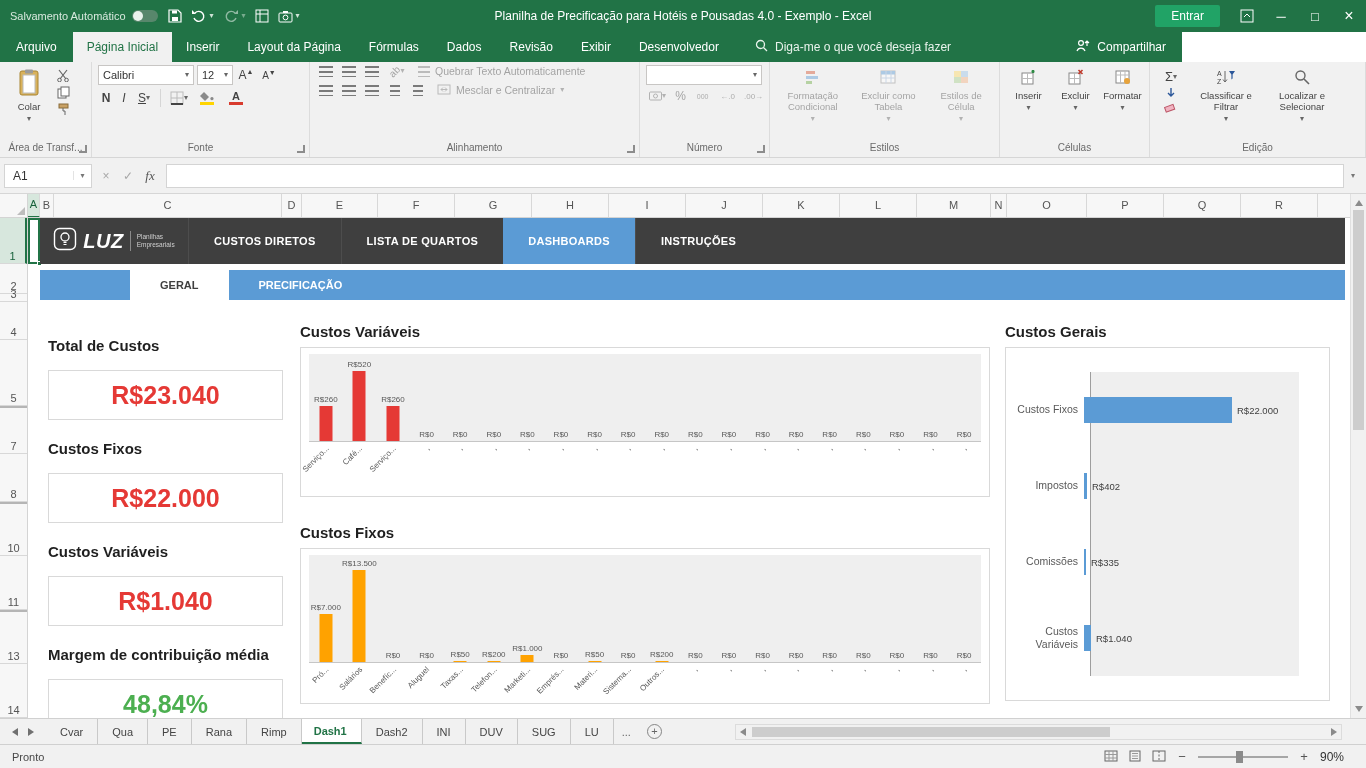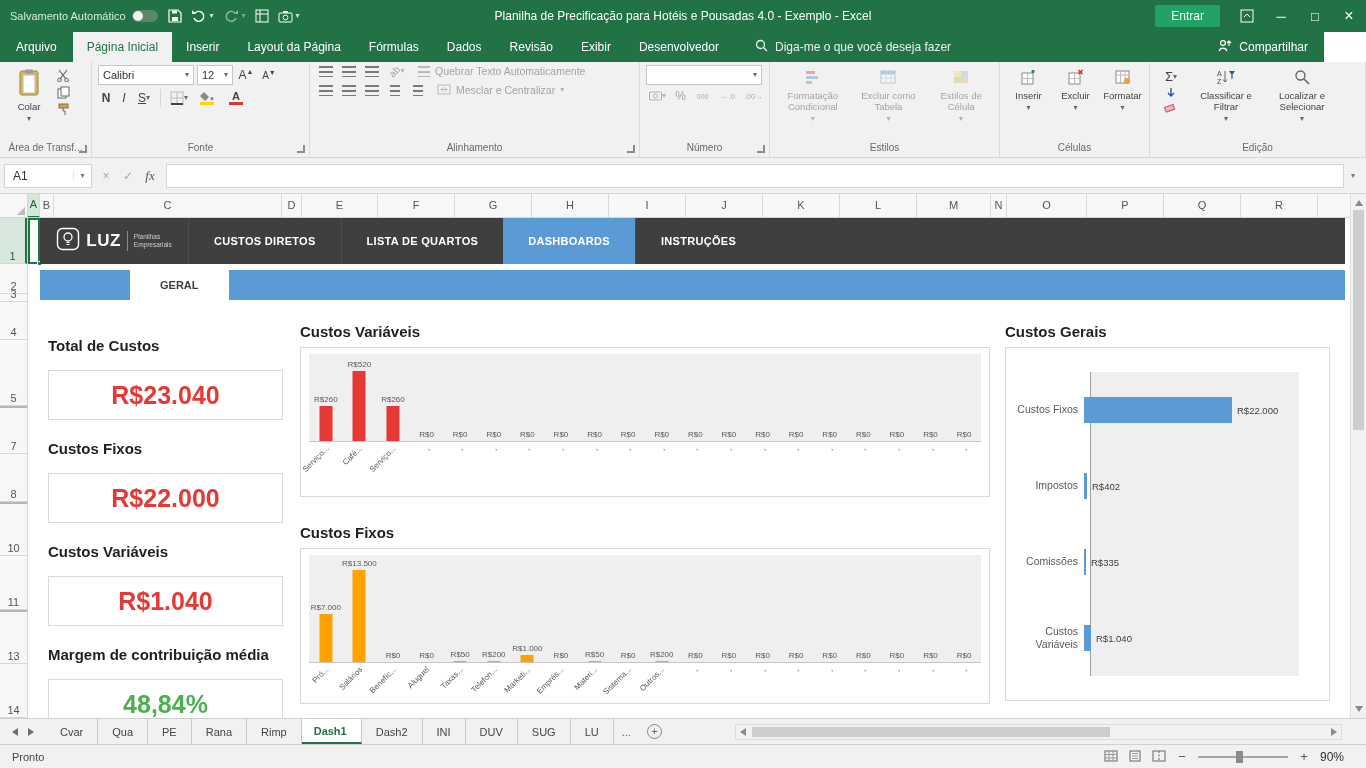--- a/index.html
+++ b/index.html
@@ -19,21 +19,21 @@
   .qat .dd{font-size:8px;color:#cfe3d6;margin-left:-6px;}
   .tb-title{position:absolute;left:0;right:0;text-align:center;font-size:12px;color:#fff;pointer-events:none;}
   .tb-right{margin-left:auto;display:flex;align-items:center;height:32px;z-index:2;}
   .signin{background:#21a366;border:none;color:#fff;font-size:12px;height:22px;padding:0 16px;
           margin-right:10px;border-radius:2px;font-family:inherit;}
   .win-btn{width:34px;height:32px;display:flex;align-items:center;justify-content:center;
            color:#fff;font-size:13px;}
   .win-btn.close{font-size:16px;}
 
   
-  .ribbon-tabs{position:absolute;left:0;top:32px;width:1324px;height:30px;background:#217346;
+  .ribbon-tabs{position:absolute;left:0;top:32px;width:1182px;height:30px;background:#217346;
                display:flex;align-items:flex-end;color:#fff;}
   .rtabs{display:flex;height:30px;}
   .rtab{height:30px;line-height:30px;padding:0 14px;font-size:12px;color:#fff;white-space:nowrap;}
   .rtab.file{padding:0 16px;}
   .rtab.active{background:#f1f1f1;color:#217346;}
   .tellme{display:flex;align-items:center;gap:7px;margin-left:22px;height:30px;font-size:12px;color:#e8f3ec;}
   .share{margin-left:auto;display:flex;align-items:center;gap:6px;height:30px;padding:0 16px;font-size:12px;color:#fff;}
 
   
   .ribbon-body{position:absolute;left:0;top:62px;width:1366px;height:96px;background:#f1f1f1;
@@ -87,21 +87,21 @@
   .row-h.sel{background:#d7e7dd;color:#17613b;border-right:2px solid #217346;}
   .row-h.brk{border-top:2px solid #b5b5b5;}
 
   
   .canvas{position:absolute;left:28px;top:218px;width:1322px;height:500px;background:#fff;overflow:hidden;}
   .a1sel{position:absolute;left:0;top:0;width:12px;height:46px;border:2px solid #217346;}
   .a1sel .handle{position:absolute;right:-4px;bottom:-4px;width:5px;height:5px;background:#217346;border:1px solid #fff;}
 
   .dash-nav{position:absolute;left:12px;top:0;width:1305px;height:46px;background:#3f3f3f;display:flex;}
   .logo{width:148px;display:flex;align-items:center;justify-content:center;gap:6px;color:#fff;}
-  .logo .brand{font-size:17px;font-weight:bold;letter-spacing:.5px;}
+  .logo .brand{font-size:20px;font-weight:bold;letter-spacing:.5px;font-style:italic;}
   .logo .lsep{width:1px;height:20px;background:#8a8a8a;}
   .logo .lsub{font-size:6.5px;color:#cfcfcf;line-height:1.3;}
   .nav-it{display:flex;align-items:center;padding:0 25px;color:#fff;font-size:11px;font-weight:bold;
           letter-spacing:.3px;border-left:1px solid #4d4d4d;white-space:nowrap;}
   .nav-it.active{background:#5b9bd5;border-left:none;}
 
   .dash-subnav{position:absolute;left:12px;top:52px;width:1305px;height:30px;background:#5b9bd5;display:flex;}
   .sub-it{display:flex;align-items:center;padding:0 30px;color:#fff;font-size:11px;font-weight:bold;}
   .sub-it:first-child{margin-left:90px;}
   .sub-it.active{background:#fff;color:#3f3f3f;}
@@ -613,20 +613,21 @@
       <div id="navItems" style="display:flex;">
           <div class="nav-it">CUSTOS DIRETOS</div>
           <div class="nav-it">LISTA DE QUARTOS</div>
           <div class="nav-it active">DASHBOARDS</div>
           <div class="nav-it">INSTRUÇÕES</div>
         </div>
     </div>
 
     <div class="dash-subnav" id="subTabs">
         <div class="sub-it active">GERAL</div>
+        <div class="sub-it">PRECIFICAÇÃO</div>
       </div>
 
     <div class="kpi-col" id="kpiCol">
         <div class="kpi-h">Total de Custos</div>
         <div class="kpi-card">
           <div class="kpi-v" style="color: rgb(229, 57, 53);">R$23.040</div>
         </div>
         <div class="kpi-h">Custos Fixos</div>
         <div class="kpi-card">
           <div class="kpi-v" style="color: rgb(229, 57, 53);">R$22.000</div>

